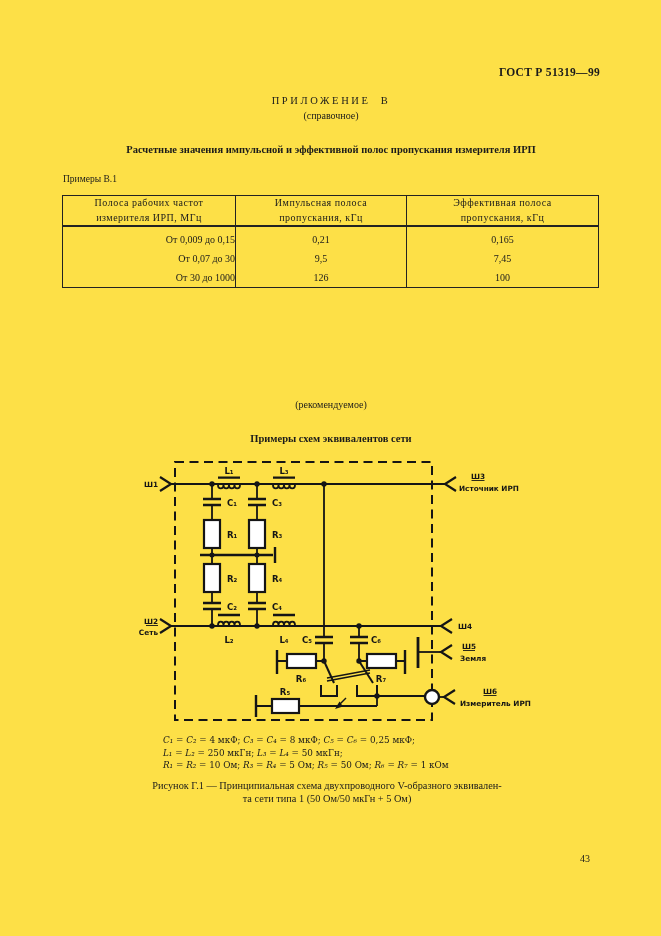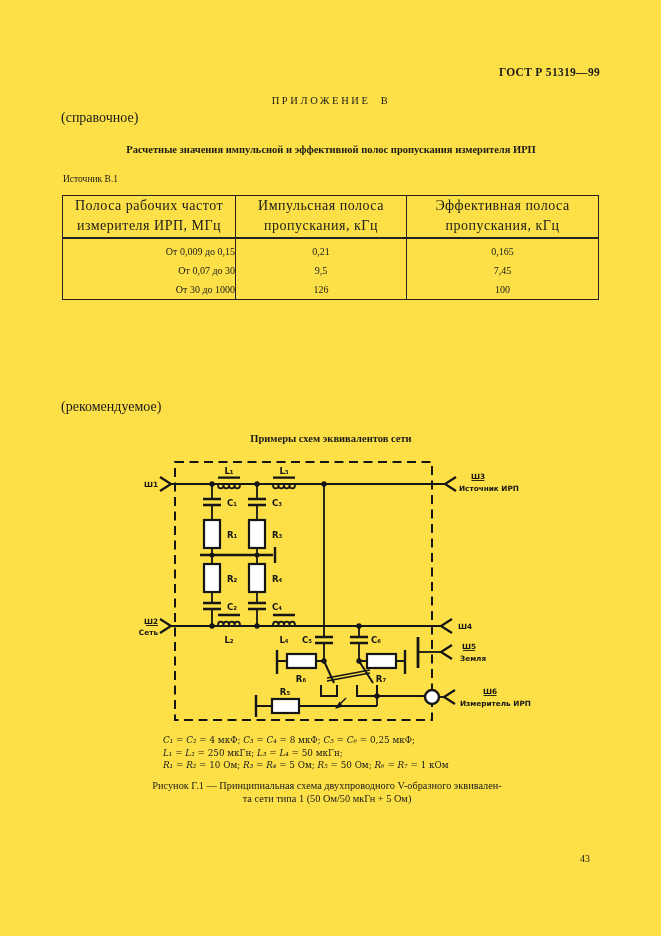--- a/index.html
+++ b/index.html
@@ -8,32 +8,32 @@
     width:661px;height:936px;
     background:#fde047;
     font-family:"Liberation Serif",serif;
     color:#1b1b1b;
     overflow:hidden;
   }
   .abs{position:absolute;}
   #gost-header{top:66px;left:61px;width:539px;text-align:right;
     font-weight:bold;font-size:11.5px;letter-spacing:.3px;}
   .app-heading{left:61px;width:540px;text-align:center;font-size:10.5px;letter-spacing:2.6px;word-spacing:5px;}
-  .app-sub{left:61px;width:540px;font-size:14px;}
+  .app-sub{left:61px;width:540px;text-align:center;font-size:10px;}
   #appendix-b-heading{top:95px;}
   #appendix-b-sub{top:110px;}
   #appendix-b-title{top:144px;left:61px;width:540px;text-align:center;
     font-weight:bold;font-size:10.5px;}
   #table-label{top:174px;left:63px;font-size:9.5px;}
   #bandwidth-table{top:195px;left:62px;}
   table{border-collapse:collapse;table-layout:fixed;width:536px;
     font-family:"Liberation Serif",serif;color:#1b1b1b;}
   th,td{border-left:1.2px solid #222;border-right:1.2px solid #222;padding:0;}
   table{border:1.4px solid #222;}
-  th{border-bottom:2.2px solid #222;font-weight:normal;font-size:14px;
+  th{border-bottom:2.2px solid #222;font-weight:normal;font-size:10px;
     letter-spacing:.5px;line-height:1.45;height:27px;vertical-align:middle;}
   td{font-size:10px;height:19px;vertical-align:middle;text-align:center;}
   tbody td:first-child{text-align:right;padding-left:16px;}
   tbody tr:first-child td{padding-top:3px;}
   #appendix-g-heading{top:384px;}
   #appendix-g-sub{top:399px;}
   #appendix-g-title{top:433px;left:61px;width:540px;text-align:center;
     font-weight:bold;font-size:10.5px;}
   #circuit{top:455px;left:138px;}
   #circuit text{font-family:"DejaVu Sans",sans-serif;font-weight:bold;fill:#151515;}
@@ -49,21 +49,21 @@
 <body>
 
 <div class="page">
 
   <div class="abs" id="gost-header">ГОСТ Р 51319—99</div>
 
   <div class="abs app-heading" id="appendix-b-heading">ПРИЛОЖЕНИЕ В</div>
   <div class="abs app-sub" id="appendix-b-sub">(справочное)</div>
   <div class="abs" id="appendix-b-title">Расчетные значения импульсной и эффективной полос пропускания измерителя ИРП</div>
 
-  <div class="abs" id="table-label">Источник В.1</div>
+  <div class="abs" id="table-label">Примеры В.1</div>
 
   <div class="abs" id="bandwidth-table">
     <table>
       <colgroup>
           <col style="width:173px">
           <col style="width:171px">
           <col style="width:192px">
         </colgroup>
       <thead>
         <tr>

